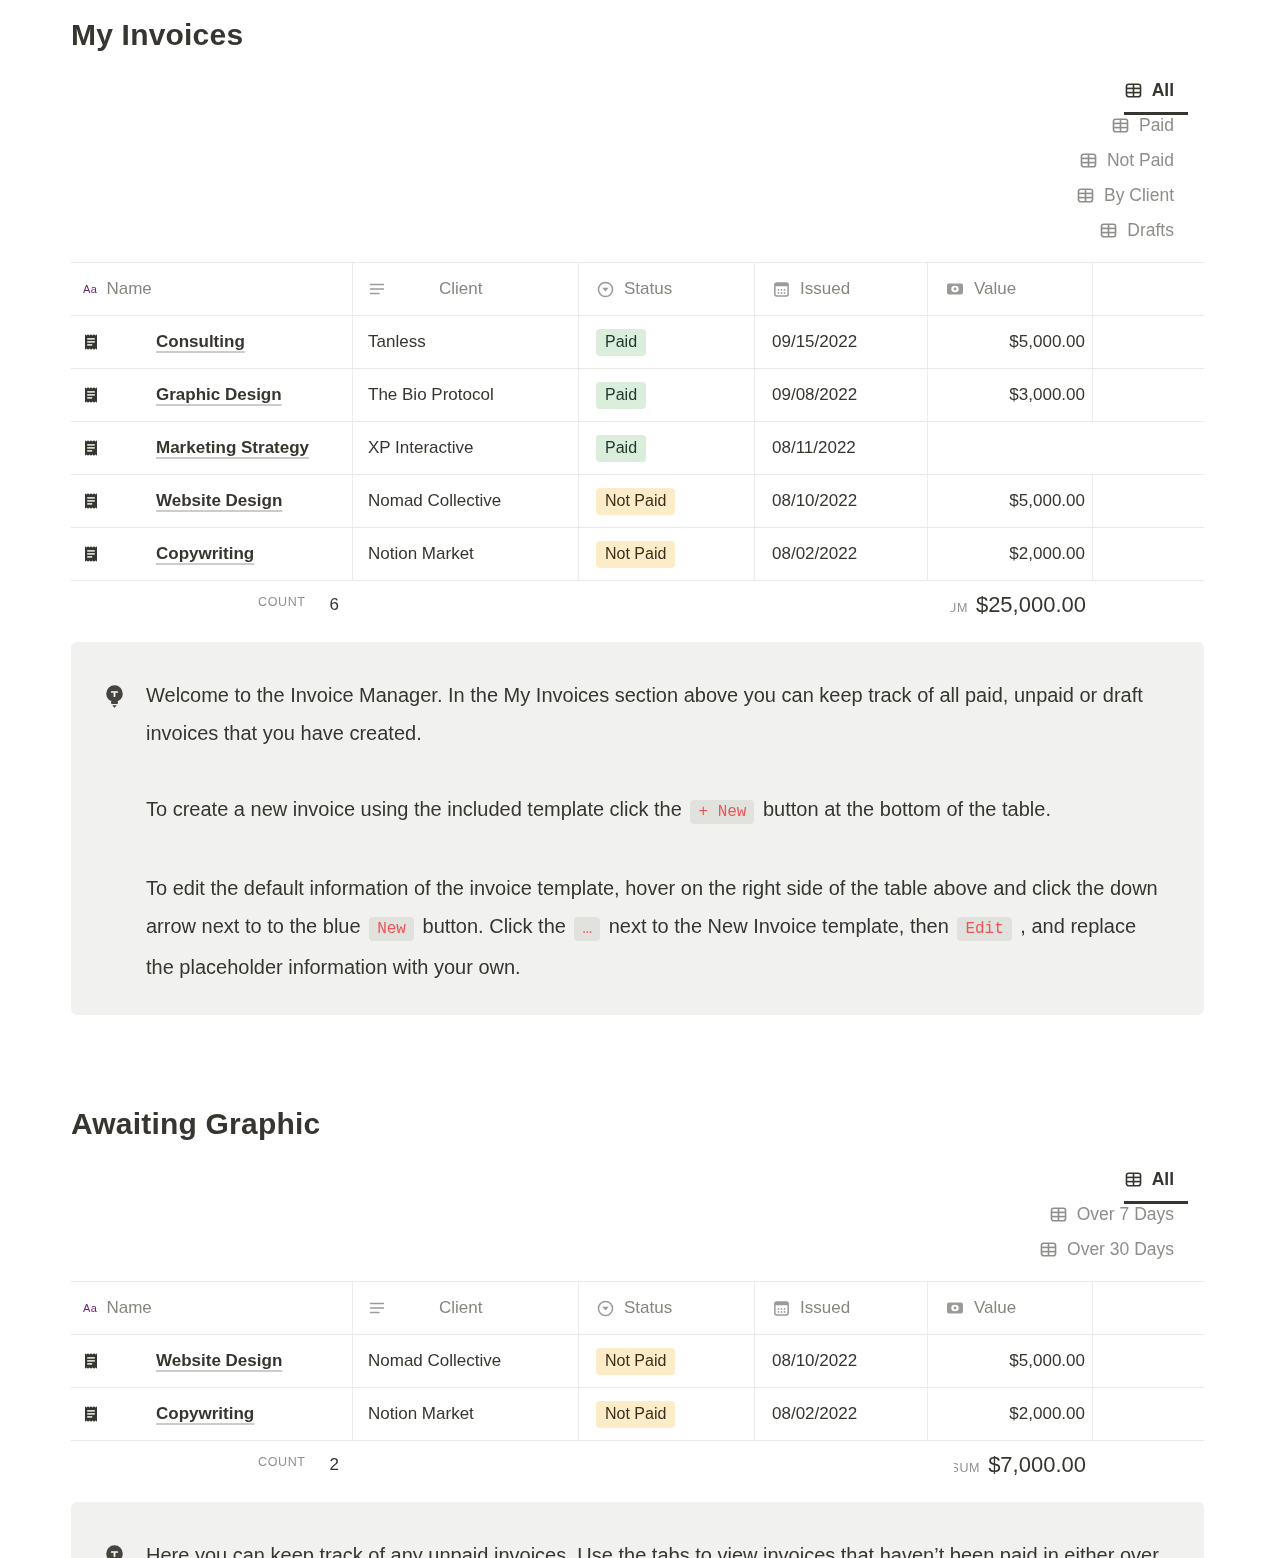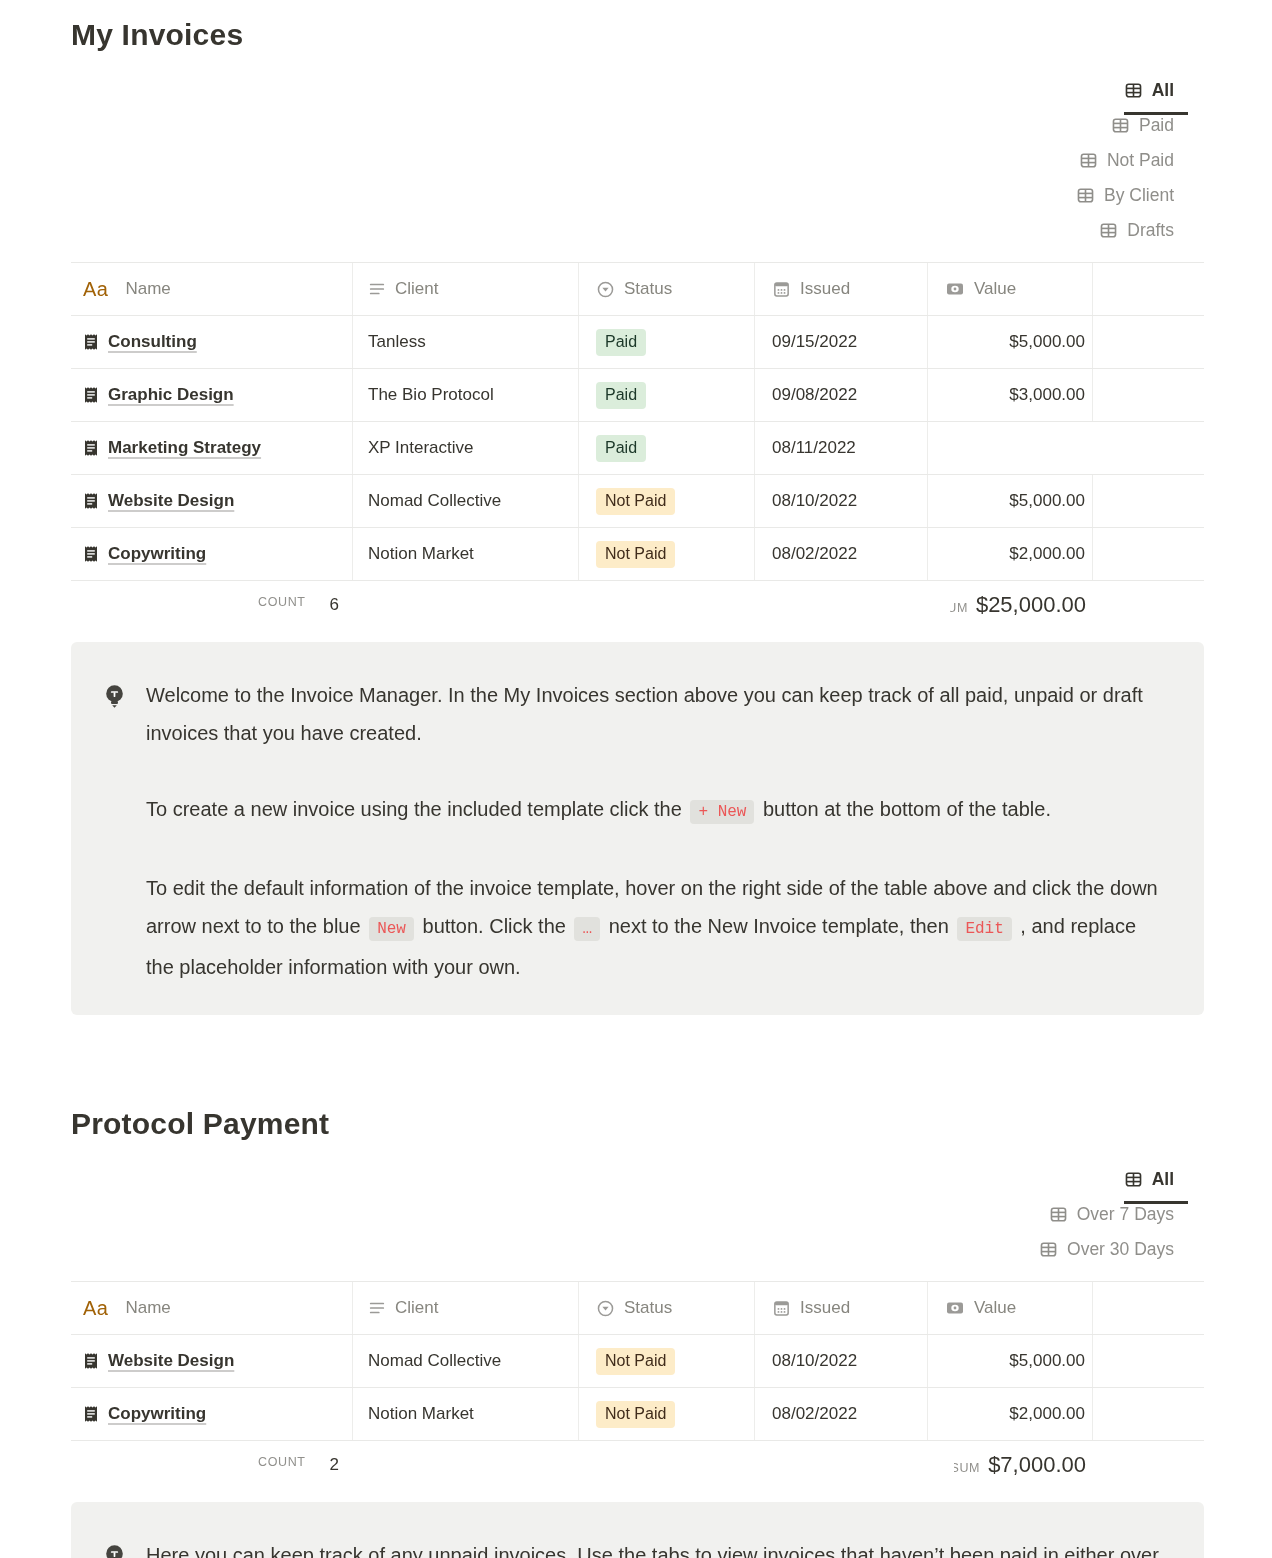--- a/index.html
+++ b/index.html
@@ -37,34 +37,35 @@
   .tr { display:flex; align-items:stretch; }
   .thead { border-top:1px solid #E9E9E7; }
   .thead .td { color:#87867F; font-weight:400; }
   .tr { border-bottom:1px solid #E9E9E7; }
   .td {
     height:52px; display:flex; align-items:center;
     font-size:17px; overflow:hidden; white-space:nowrap;
   }
   .td-sep { border-right:1px solid #EDEDEB; }
   .c-name   { width:282px; padding-left:12px; gap:9px; }
-  .c-client { width:226px; padding-left:15px; }
+  .c-client { width:226px; padding-left:15px;gap:44px; }
   .c-status { width:176px; padding-left:17px; }
   .c-issued { width:173px; padding-left:17px; }
   .c-value  { width:165px; padding-right:7px; justify-content:flex-end; }
   .c-extra  { width:111px; }
   .hicon { display:flex; align-items:center; margin-right:9px; color:#9B9A97; }
-  .aa-glyph { font-size:20px; color:#a16207; margin-right:8px; letter-spacing:0.5px; }
+  .aa-glyph { font-size:11px; color:#701a75; margin-right:0; letter-spacing:0.5px; }
 
   .row-name {
     font-weight:600;
     text-decoration:underline;
     text-decoration-color:rgba(55,53,47,0.25);
     text-decoration-thickness:1.5px;
     text-underline-offset:4px;
+    margin-left:48px;
   }
   .badge {
     font-size:16px; line-height:1; padding:5px 9px 6px 9px;
     border-radius:4px; display:inline-block;
   }
   .badge-green  { background:#DBEDDB; color:#1C3829; }
   .badge-yellow { background:#FDECC8; color:#402C1B; }
   .badge-blue   { background:#D3E5EF; color:#183347; }
 
   
@@ -359,21 +360,21 @@
           <span>To create a new invoice using the included template click the </span><span class="chip">+ New</span><span> button at the bottom of the table.</span>
         </p>
         <p>
           <span>To edit the default information of the invoice template, hover on the right side of the table above and click the down arrow next to to the blue </span><span class="chip">New</span><span> button. Click the </span><span class="chip">…</span><span> next to the New Invoice template, then </span><span class="chip">Edit</span><span> , and replace the placeholder information with your own.</span>
         </p>
       </div>
     </div>
   </div>
 
   <div class="section section-2">
-    <h2 class="section-title">Protocol Payment</h2>
+    <h2 class="section-title">Awaiting Graphic</h2>
 
     <div class="tabs">
       <div class="tab active">
         <svg class="tabicon" width="19" height="19" viewBox="0 0 20 20">
             <g stroke="currentColor" stroke-width="1.7" fill="none">
               <rect x="2.6" y="3.4" width="14.8" height="13.2" rx="2.4"></rect>
               <line x1="10" y1="3.4" x2="10" y2="16.6"></line>
               <line x1="2.6" y1="7.8" x2="17.4" y2="7.8"></line>
               <line x1="2.6" y1="12.2" x2="17.4" y2="12.2"></line>
             </g>

